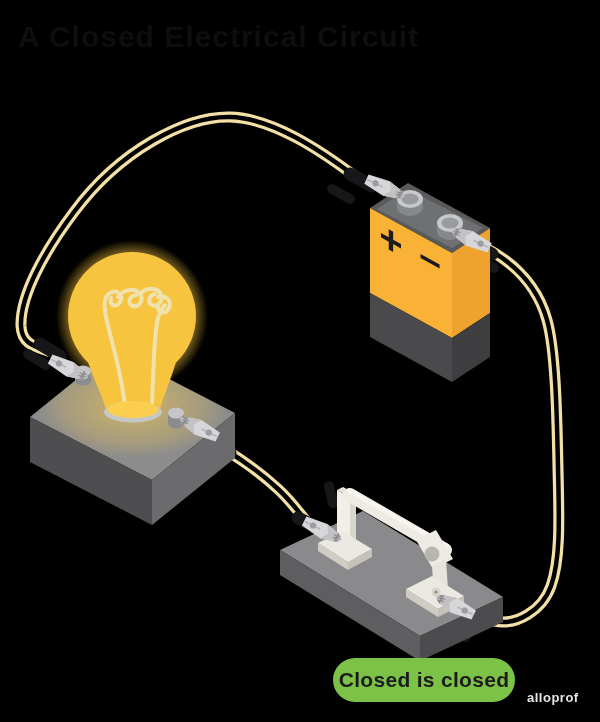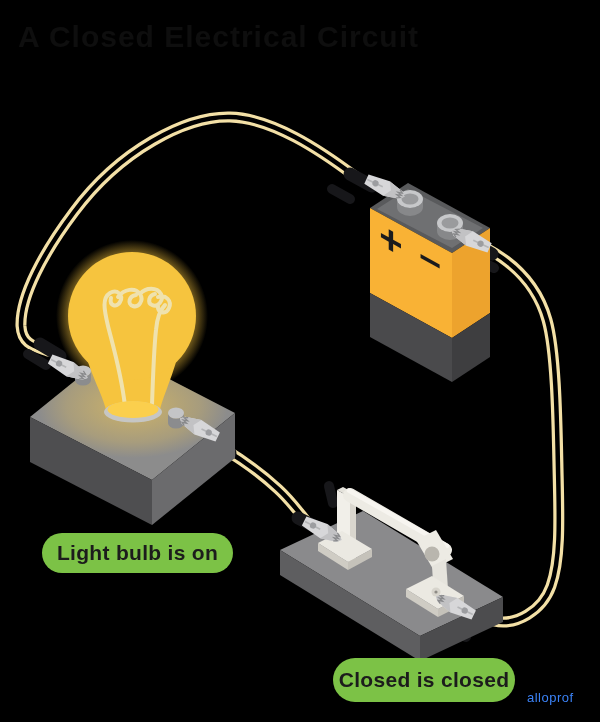--- a/index.html
+++ b/index.html
@@ -17,21 +17,21 @@
     position:absolute;background:#7CC246;border-radius:22px;
     display:flex;align-items:center;justify-content:center;
   }
   .pill span{
     color:#1c1c1c;font-weight:700;font-size:21px;letter-spacing:0.3px;
   }
   #pill-bulb{left:42px;top:533px;width:191px;height:40px;}
   #pill-switch{left:333px;top:658px;width:182px;height:44px;}
   #watermark{
     position:absolute;left:527px;top:690px;
-    color:#3b82f6;font-size:13px;font-weight:400;letter-spacing:0.5px;
+    color:#e5e5e5;font-size:13px;font-weight:700;letter-spacing:0.5px;
   }
 </style>
 </head>
 <body>
 
 <div id="stage">
 
   <div id="title">A Closed Electrical Circuit</div>
 
   <svg width="600" height="722" viewBox="0 0 600 722">
@@ -166,21 +166,18 @@
     </g>
 
     <use href="#clip" transform="translate(368,171) rotate(25)"></use>
     <use href="#clip" transform="translate(488,256) rotate(205)"></use>
     <use href="#clip" transform="translate(52,351) rotate(27)"></use>
     <use href="#clip" transform="translate(216,445) rotate(206)"></use>
     <use href="#clip" transform="translate(306,513) rotate(27)"></use>
     <use href="#clip" transform="translate(472,623) rotate(206)"></use>
   </svg>
 
-  <div id="pill-bulb" class="pill">
-    <span>Light bulb is on</span>
-  </div>
   <div id="pill-switch" class="pill">
     <span>Closed is closed</span>
   </div>
 
   <div id="watermark">alloprof</div>
 </div>
 
 </body></html>

